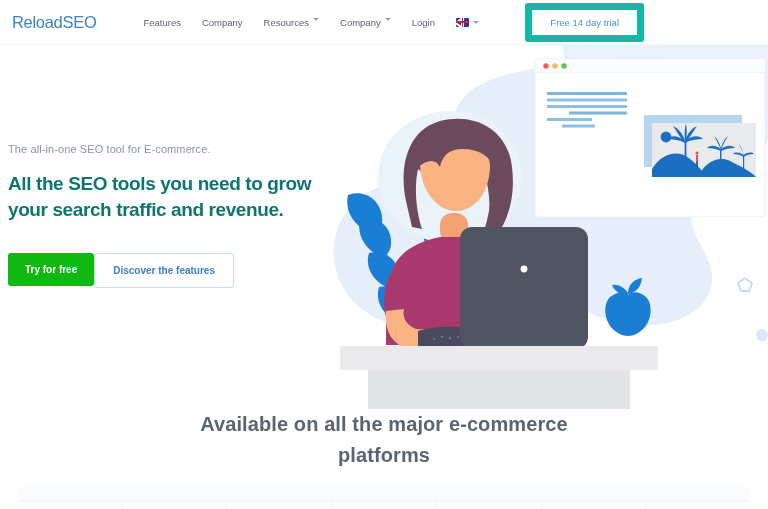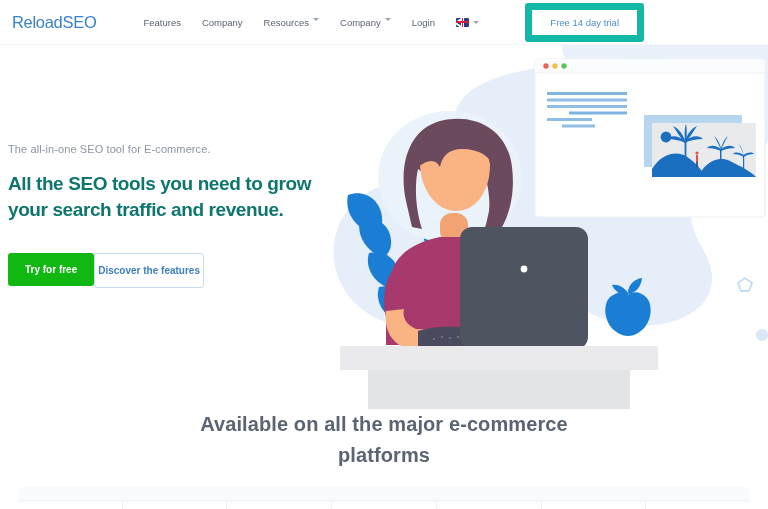--- a/index.html
+++ b/index.html
@@ -135,21 +135,21 @@
     cursor: pointer;
     white-space: nowrap;
   }
   .btn-outline {
     background: #ffffff;
     color: #3d7fc4;
     font-size: 10px;
     font-weight: bold;
     border: 1px solid #c4dbf0;
     border-radius: 3px;
-    padding: 11px 3px;
+    padding: 11px 18px;
     cursor: pointer;
     white-space: nowrap;
   }
 
   
   .illus {
     position: absolute;
     left: 322px;
     top: 0px;
     width: 446px;

